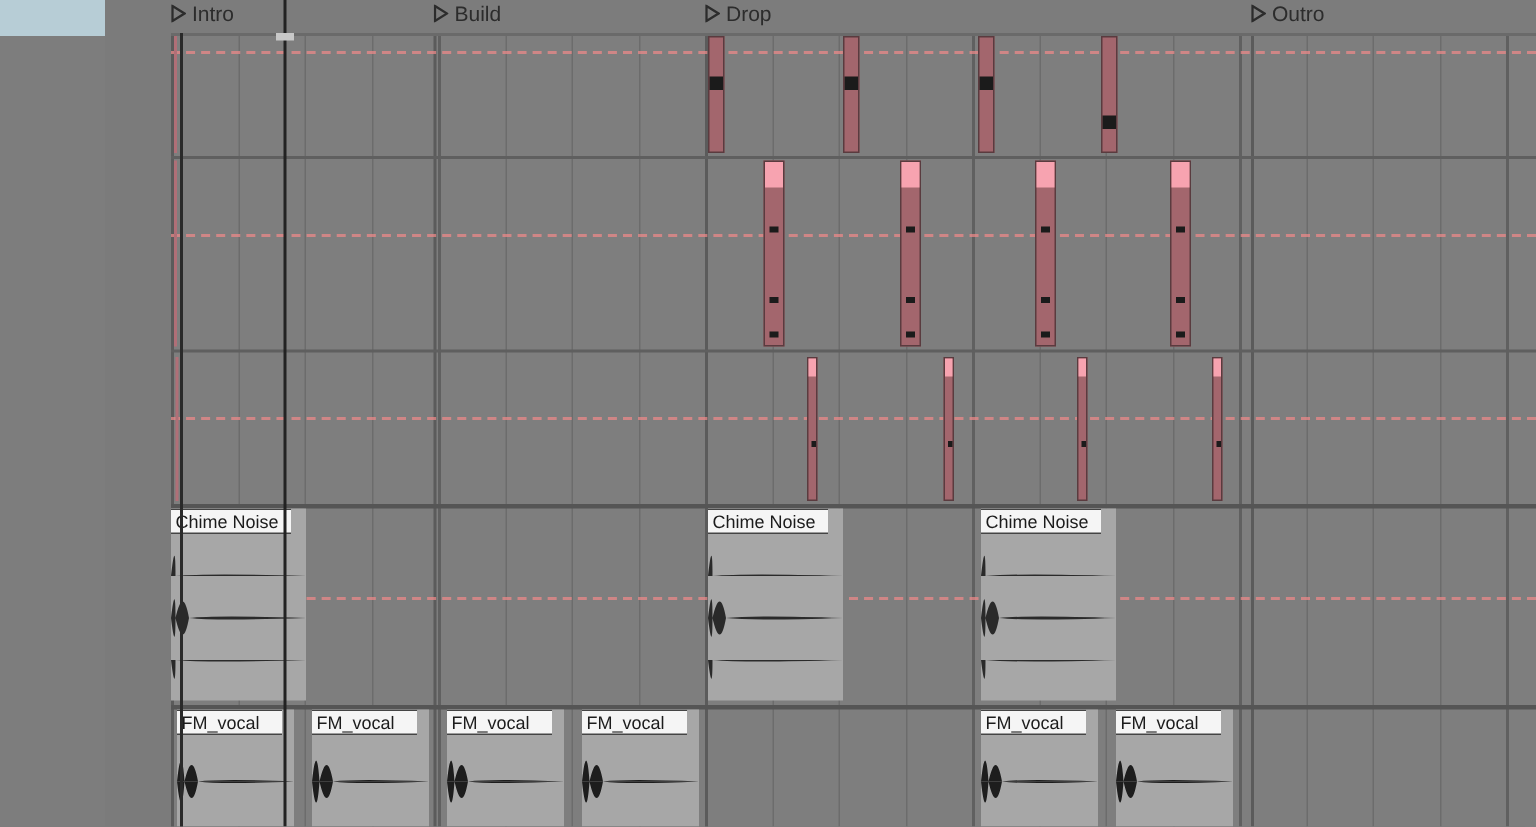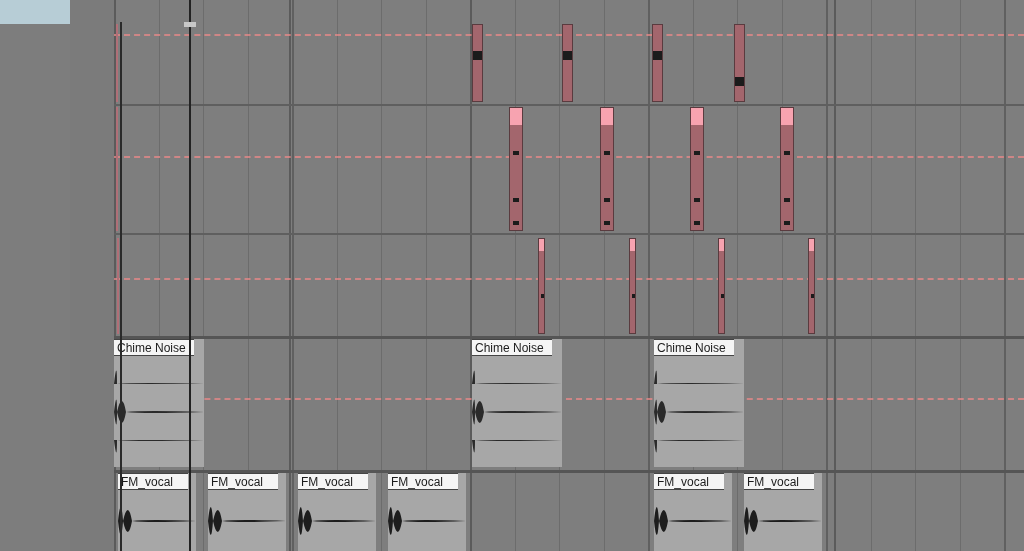--- a/index.html
+++ b/index.html
@@ -74,20 +74,46 @@
     <div class="track-sep" style="top:104px"></div>
     <div class="track-sep" style="top:233px"></div>
     <div class="track-sep heavy" style="top:336px"></div>
     <div class="track-sep heavy" style="top:470px"></div>
 
     <div class="dashed" style="top:34px"></div>
     <div class="dashed" style="top:156px"></div>
     <div class="dashed" style="top:278px"></div>
     <div class="dashed" style="top:398px"></div>
 
+    <div class="locator-bar">
+      <div class="locator" style="left:0px">
+        <svg>
+            <path d="M1 1 L9 6 L1 11 Z"></path>
+          </svg>
+        <span>Intro</span>
+      </div>
+      <div class="locator" style="left:175px">
+        <svg>
+            <path d="M1 1 L9 6 L1 11 Z"></path>
+          </svg>
+        <span>Build</span>
+      </div>
+      <div class="locator" style="left:356px">
+        <svg>
+            <path d="M1 1 L9 6 L1 11 Z"></path>
+          </svg>
+        <span>Drop</span>
+      </div>
+      <div class="locator" style="left:720px">
+        <svg>
+            <path d="M1 1 L9 6 L1 11 Z"></path>
+          </svg>
+        <span>Outro</span>
+      </div>
+    </div>
 
     <div class="clip midi-clip" style="left:358px;top:24px;width:11px;height:78px">
       <div class="note" style="left:0;top:26px;width:100%;height:9px"></div>
     </div>
     <div class="clip midi-clip" style="left:448px;top:24px;width:11px;height:78px">
       <div class="note" style="left:0;top:26px;width:100%;height:9px"></div>
     </div>
     <div class="clip midi-clip" style="left:538px;top:24px;width:11px;height:78px">
       <div class="note" style="left:0;top:26px;width:100%;height:9px"></div>
     </div>

